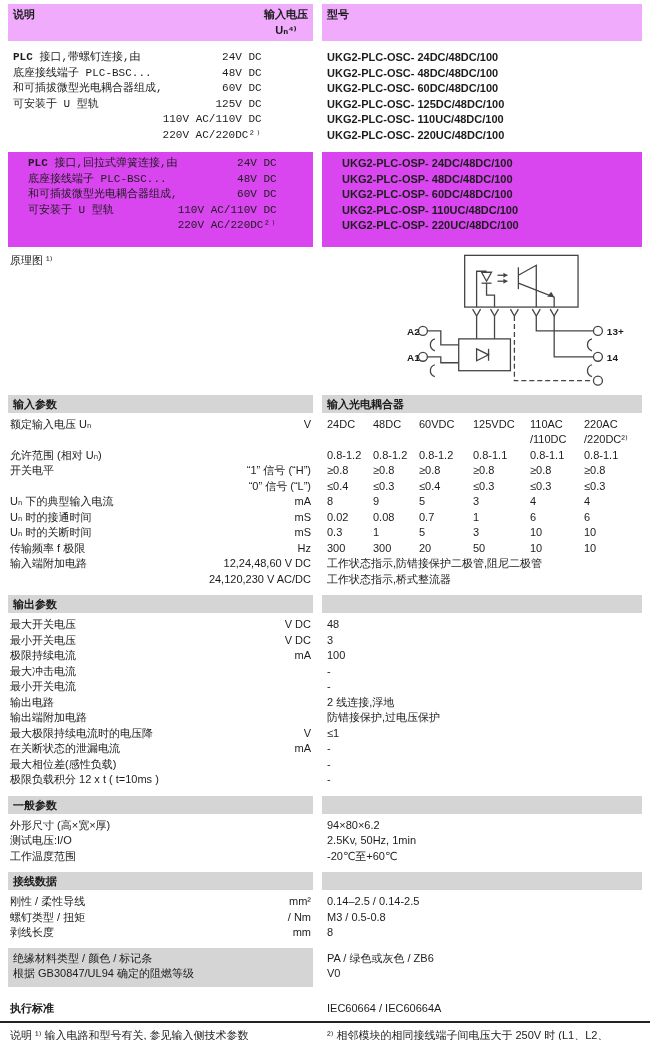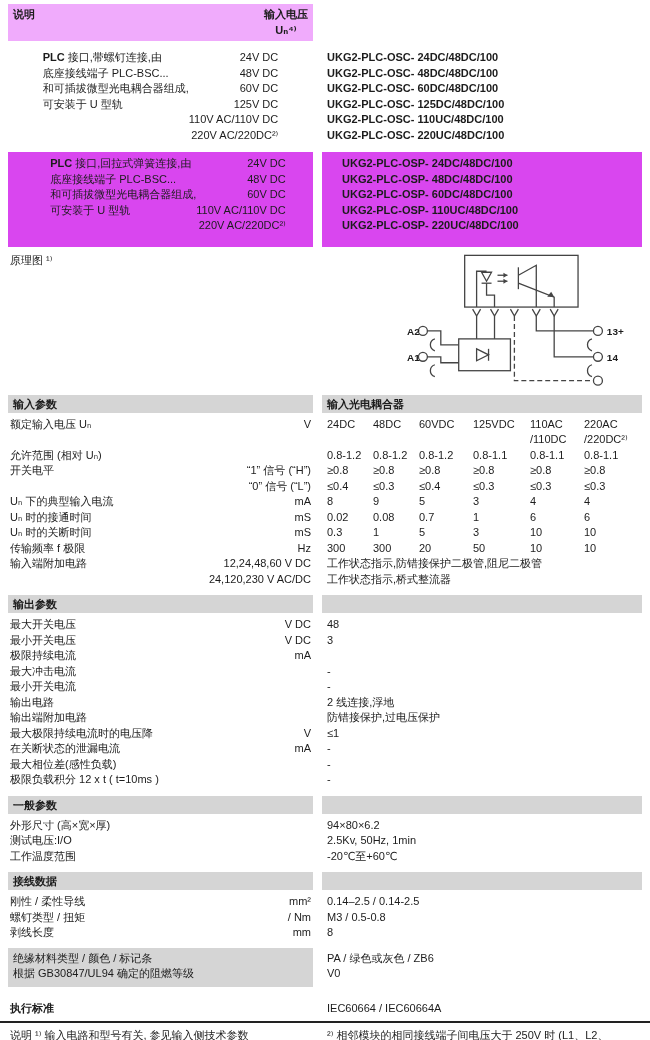--- a/index.html
+++ b/index.html
@@ -11,21 +11,21 @@
   .rcol { flex:1; min-width:0; }
   b, .bold { font-weight:bold; }
 
   
   .headbar .lcol, .headbar .rcol { background:#f0abfc; padding:3px 5px; font-weight:bold; min-height:37px; }
   .headbar .lcol { display:flex; justify-content:space-between; }
   .vhead { text-align:center; }
 
   
   .block { margin-top:5px; }
-  .block .lcol { display:flex; justify-content:center; padding:4px 5px; }
+  .block .lcol { display:flex; justify-content:flex-start; padding:4px 5px;font-family:Liberation Mono, monospace; }
   .block .rcol { padding:4px 5px; font-weight:bold; }
   .block .volts { text-align:right; }
   .block.g2 .lcol, .block.g2 .rcol { background:#d946ef; padding-bottom:13px;padding-left:20px; }
 
   
   .schem { display:flex; margin-top:4px; }
   .schem .lab { width:305px; padding:2px 0 0 2px; }
   .schem svg { margin-left:96px; }
   .schem path, .schem line, .schem rect, .schem circle, .schem polyline { fill:none; stroke:#444; stroke-width:1.3; }
   .schem .filled { fill:#444; stroke:none; }
@@ -64,20 +64,23 @@
 
 <div class="page">
 
   <div class="split headbar">
     <div class="lcol">
       <span>说明</span>
       <span class="vhead">
         <span>输入电压</span><br>
         <span>Uₙ⁴⁾</span>
       </span>
+    </div>
+    <div class="rcol">
+      <span>型号</span>
     </div>
   </div>
 
   <div class="split block">
     <div class="lcol">
       <div class="desc">
         <div><b>PLC</b><span> 接口,带螺钉连接,由</span></div>
         <div>底座接线端子 PLC-BSC...</div>
         <div>和可插拔微型光电耦合器组成,</div>
         <div>可安装于 U 型轨</div>
@@ -339,20 +342,21 @@
           <span>最小开关电压</span>
           <span>V DC</span>
         </div>
         <div class="vv">3</div>
       </div>
     <div class="vrow">
         <div class="vl">
           <span>极限持续电流</span>
           <span>mA</span>
         </div>
+        <div class="vv">100</div>
       </div>
     <div class="vrow">
         <div class="vl">
           <span>最大冲击电流</span>
           <span></span>
         </div>
         <div class="vv">-</div>
       </div>
     <div class="vrow">
         <div class="vl">

